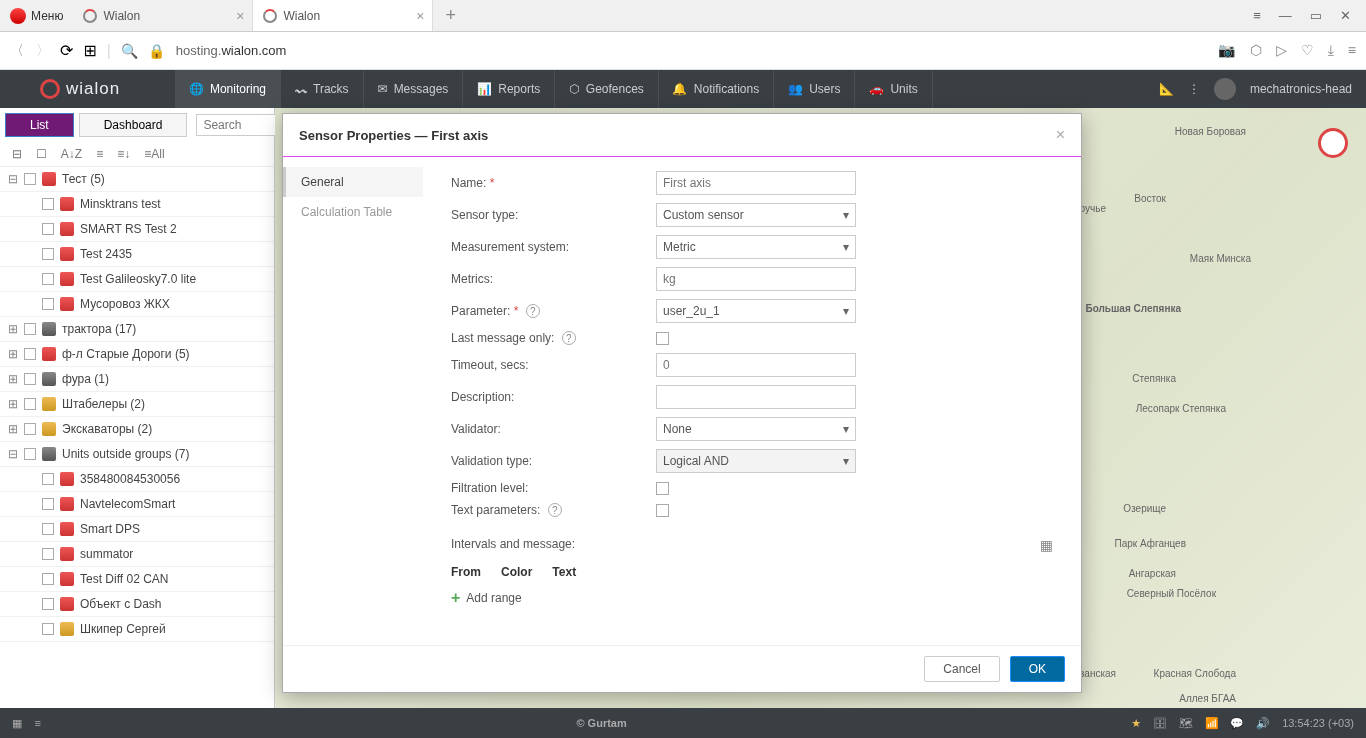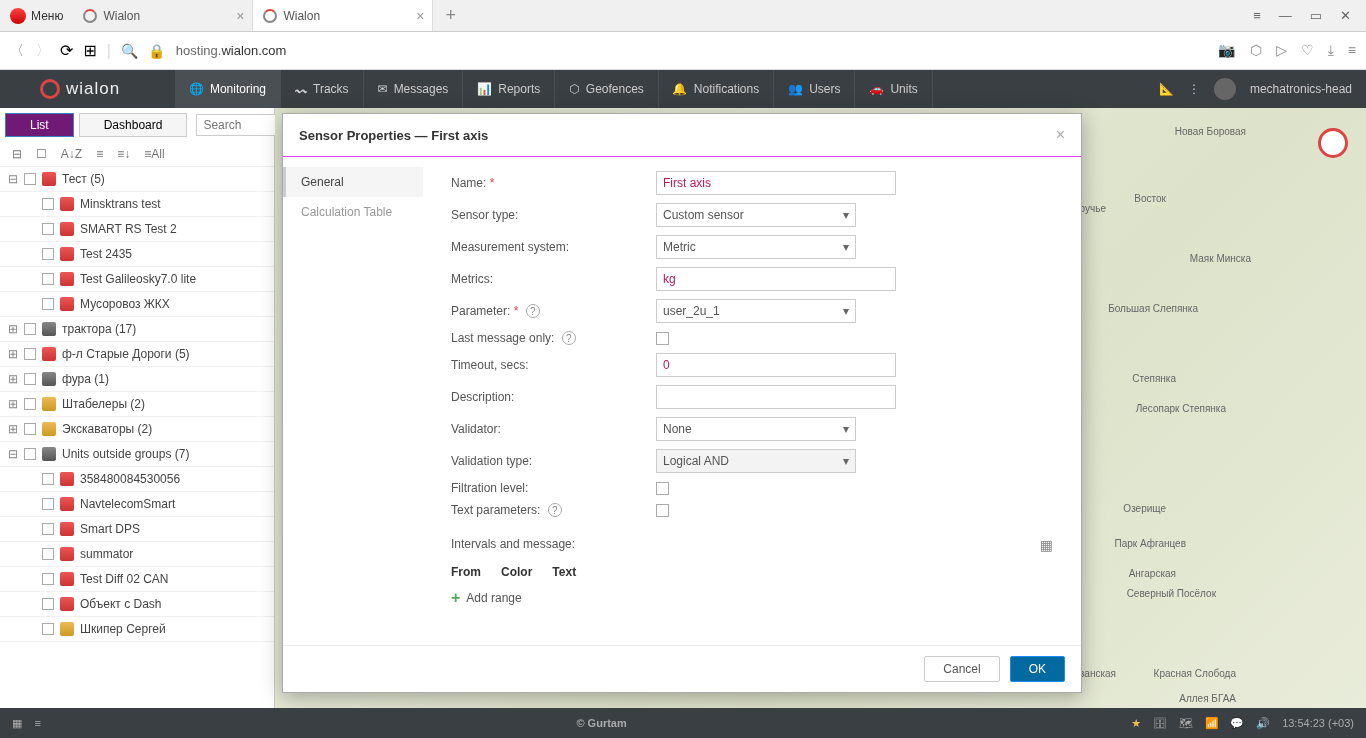--- a/index.html
+++ b/index.html
@@ -67,21 +67,21 @@
 .modal-close { color: #aaa; font-size: 16px; cursor: pointer; }
 .modal-body { flex: 1; display: flex; }
 .modal-tabs { width: 140px; padding: 10px 0; }
 .modal-tab { padding: 8px 18px; font-size: 12px; color: #999; cursor: pointer; }
 .modal-tab.active { background: #f5f5f5; color: #444; font-weight: 500; box-shadow: inset 3px 0 0 #ccc; }
 .form-area { flex: 1; padding: 14px 28px; }
 .form-row { display: flex; align-items: center; margin-bottom: 8px; font-size: 12px; }
 .form-label { width: 205px; color: #555; }
 .req { color: #d44; }
 .help-icon { display: inline-block; width: 14px; height: 14px; border: 1px solid #aaa; border-radius: 50%; font-size: 10px; text-align: center; line-height: 13px; color: #888; margin-left: 4px; }
-.form-input { width: 240px; padding: 4px 6px; border: 1px solid #ccc; font-size: 12px; color: #be185d; }
+.form-input { width: 200px; padding: 4px 6px; border: 1px solid #ccc; font-size: 12px; color: #737373; }
 .form-select { width: 200px; padding: 4px 6px; border: 1px solid #ccc; font-size: 12px; color: #555; background: #fff; position: relative; }
 .form-select::after { content: '▾'; position: absolute; right: 6px; color: #666; }
 .form-check { width: 13px; height: 13px; border: 1px solid #aaa; }
 .section-title { font-size: 12px; color: #555; margin: 20px 0 12px; display: flex; justify-content: space-between; }
 .grid-icon { color: #888; font-size: 14px; }
 .col-headers { display: flex; gap: 20px; font-size: 12px; font-weight: bold; color: #333; margin-bottom: 10px; }
 .add-range { display: flex; align-items: center; gap: 6px; font-size: 12px; color: #555; cursor: pointer; }
 .plus-icon { color: #5a5; font-size: 16px; font-weight: bold; }
 .modal-footer { padding: 10px 16px; display: flex; justify-content: flex-end; gap: 10px; border-top: 1px solid #eee; }
 .btn { padding: 5px 18px; font-size: 12px; border: 1px solid #ccc; background: #fff; cursor: pointer; color: #555; border-radius: 2px; }
@@ -316,21 +316,21 @@
   </div>
 
   <div class="map-area">
     <div class="map-overlay"></div>
     <div class="map-circle"></div>
     <div id="map-labels">
         <div class="map-label" style="right: 120px; top: 18px;">Новая Боровая</div>
         <div class="map-label" style="right: 200px; top: 85px;">Восток</div>
         <div class="map-label" style="right: 260px; top: 95px;">Уручье</div>
         <div class="map-label" style="right: 115px; top: 145px;">Маяк Минска</div>
-        <div class="map-label" style="right: 168px; top: 195px;">Большая Слепянка</div>
+        <div class="map-label" style="right: 185px; top: 195px; font-weight: bold;">Большая Слепянка</div>
         <div class="map-label" style="right: 190px; top: 265px;">Степянка</div>
         <div class="map-label" style="right: 140px; top: 295px;">Лесопарк Степянка</div>
         <div class="map-label" style="right: 200px; top: 395px;">Озерище</div>
         <div class="map-label" style="right: 180px; top: 430px;">Парк Афганцев</div>
         <div class="map-label" style="right: 190px; top: 460px;">Ангарская</div>
         <div class="map-label" style="right: 150px; top: 480px;">Северный Посёлок</div>
         <div class="map-label" style="right: 130px; top: 560px;">Красная Слобода</div>
         <div class="map-label" style="right: 130px; top: 585px;">Аллея БГАА</div>
         <div class="map-label" style="right: 250px; top: 560px;">Партизанская</div>
       </div>

